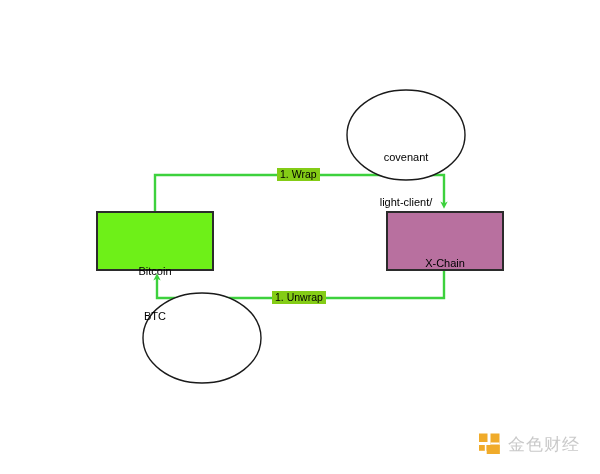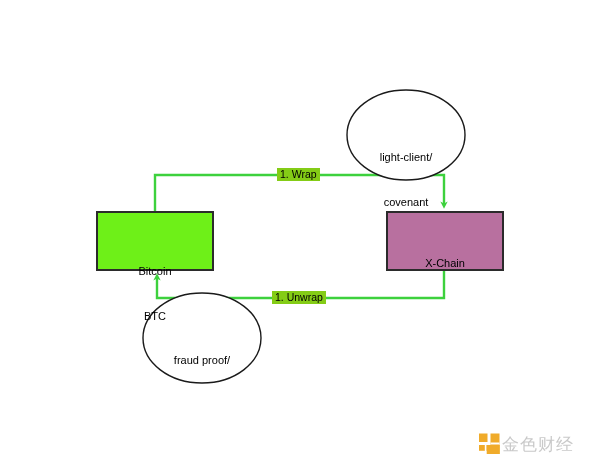--- a/index.html
+++ b/index.html
@@ -42,20 +42,21 @@
     white-space: pre;
     padding: 0 3px;
   }
   
   #watermark {
     position: absolute;
     left: 478px;
     top: 432px;
     display: flex;
     align-items: center;
+    gap: 6px;
   }
   #watermark .wm-text {
     font-family: "DejaVu Sans", sans-serif;
     font-size: 17px;
     color: #c9c9c9;
     letter-spacing: 1px;
     line-height: 20px;
   }
 </style>
 </head>
@@ -88,26 +89,25 @@
 <div class="node-label" style="left:97px; top:234px; width:116px;">
   <div>Bitcoin</div>
   <div>BTC</div>
 </div>
 
 <div class="node-label" style="left:387px; top:226px; width:116px;">
   <div>X-Chain</div>
 </div>
 
 <div class="node-label" style="left:347px; top:120px; width:118px;">
+  <div>covenant</div>
   <div>light-client/</div>
-  <div>covenant</div>
 </div>
 
 <div class="node-label" style="left:143px; top:323px; width:118px;">
-  <div>fraud proof/</div>
 </div>
 
 <div class="edge-label" style="left:277px; top:168px;">1. Wrap</div>
 
 <div class="edge-label" style="left:272px; top:291px;">1. Unwrap</div>
 
 <div id="watermark">
   <svg width="24" height="24" viewBox="0 0 24 24">
     <rect x="1" y="1.5" width="8.5" height="8.5" fill="#f0ab2a"></rect>
     <rect x="12.5" y="1.5" width="9" height="20.5" fill="#f0ab2a"></rect>

